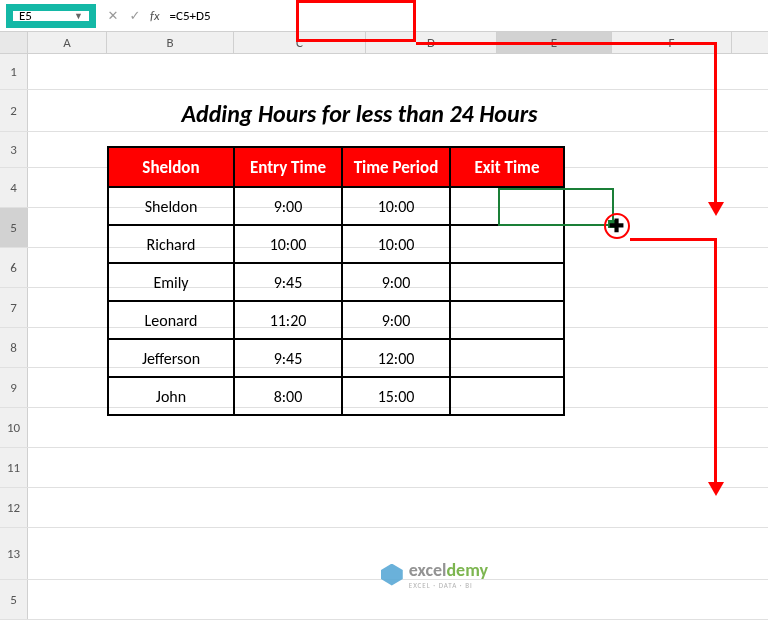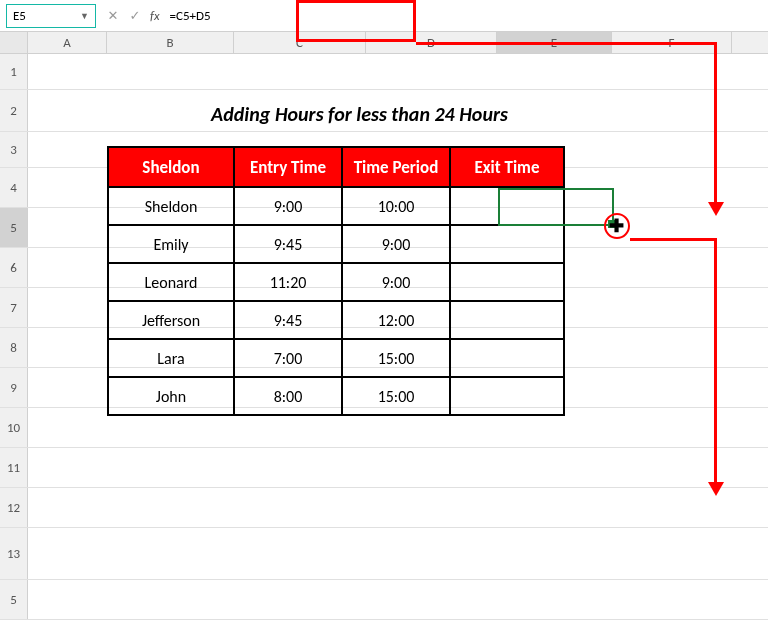--- a/index.html
+++ b/index.html
@@ -1,38 +1,38 @@
 <!DOCTYPE html>
 <html><head>
 <meta charset="utf-8">
 <style>
 * { box-sizing: border-box; margin: 0; padding: 0; }
 body { font-family: Calibri, Arial, sans-serif; background: #fff; width: 768px; height: 622px; overflow: hidden; position: relative; }
 
 .formula-bar { display: flex; align-items: center; height: 32px; border-bottom: 1px solid #d0d0d0; background: #fff; padding: 0 6px; }
-.namebox { width: 90px; height: 24px; border: 1px solid #14b8a6; background: #fff; display: flex; align-items: center; padding: 0 6px; font-size: 13px; margin-right: 6px; }
+.namebox { width: 90px; height: 24px; border: 7px solid #14b8a6; background: #fff; display: flex; align-items: center; padding: 0 6px; font-size: 13px; margin-right: 6px; }
 .namebox-arrow { margin-left: auto; font-size: 9px; color: #666; }
 .fb-btn { width: 22px; height: 22px; display: flex; align-items: center; justify-content: center; color: #999; font-size: 13px; }
 .fx { font-style: italic; color: #555; font-size: 13px; margin: 0 4px; }
 .formula-input { flex: 1; height: 24px; font-size: 13px; padding: 0 6px; display: flex; align-items: center; }
 .formula-highlight { position: absolute; border: 3px solid #ff0000; top: 0px; left: 296px; width: 120px; height: 42px; pointer-events: none; z-index: 50; }
 
 .grid-area { position: relative; }
 .col-headers { display: flex; height: 22px; background: #f0f0f0; border-bottom: 1px solid #d0d0d0; }
 .corner { width: 28px; border-right: 1px solid #d0d0d0; background: #e8e8e8; }
 .col-h { border-right: 1px solid #d0d0d0; text-align: center; font-size: 13px; color: #555; line-height: 22px; }
 .col-h.sel { background: #d2d2d2; }
 
 .rows { position: relative; }
 .row { display: flex; height: 40px; border-bottom: 1px solid #e0e0e0; }
 .row-h { width: 28px; background: #f0f0f0; border-right: 1px solid #d0d0d0; text-align: center; font-size: 13px; color: #555; display: flex; align-items: center; justify-content: center; }
 .row-h.sel { background: #d2d2d2; }
 .cell { border-right: 1px solid transparent; }
 
-.title { font-size: 20px; font-weight: bold; font-style: italic; text-align: center; line-height: 40px; }
+.title { font-size: 24px; font-weight: bold; font-style: italic; text-align: center; line-height: 40px; }
 
 .data-table { position: absolute; top: 114px; left: 107px; border-collapse: collapse; }
 .data-table th { background: #ff0000; color: #fff; font-weight: bold; font-size: 17px; border: 2px solid #000; padding: 8px 10px; height: 40px; }
 .data-table td { border: 2px solid #000; text-align: center; font-size: 16px; height: 38px; padding: 0 8px; }
 .data-table .col-emp { width: 126px; }
 .data-table .col-time { width: 108px; }
 .data-table .col-exit { width: 114px; }
 
 .active-cell { position: absolute; border: 2px solid #1a7f37; background: rgba(255,255,255,0.01); pointer-events: none; z-index: 40; }
 .fill-handle { position: absolute; width: 8px; height: 8px; background: #1a7f37; right: -4px; bottom: -4px; }
@@ -217,44 +217,44 @@
         </tr>
       </thead>
     <tbody id="tbody">
         <tr>
           <td>Sheldon</td>
           <td>9:00</td>
           <td>10:00</td>
           <td></td>
         </tr>
         <tr>
+          <td>Richard</td>
+          <td>10:00</td>
+          <td>10:00</td>
+          <td></td>
+        </tr>
+        <tr>
           <td>Emily</td>
           <td>9:45</td>
           <td>9:00</td>
           <td></td>
         </tr>
         <tr>
           <td>Leonard</td>
           <td>11:20</td>
           <td>9:00</td>
           <td></td>
         </tr>
         <tr>
           <td>Jefferson</td>
           <td>9:45</td>
           <td>12:00</td>
           <td></td>
         </tr>
         <tr>
-          <td>Lara</td>
-          <td>7:00</td>
-          <td>15:00</td>
-          <td></td>
-        </tr>
-        <tr>
           <td>John</td>
           <td>8:00</td>
           <td>15:00</td>
           <td></td>
         </tr>
       </tbody>
   </table>
 
   <div class="active-cell" style="top:156px; left:498px; width:116px; height:38px;">
     <div class="fill-handle"></div>
@@ -264,13 +264,20 @@
   <div class="plus-cursor" style="top:183px; left:609px;">✚</div>
 
   <div class="arrow-line" style="top:10px; left:416px; width:300px; height:3px;"></div>
   <div class="arrow-line" style="top:10px; left:714px; width:3px; height:160px;"></div>
   <div class="arrow-head" style="top:170px; left:708px; border-left:8px solid transparent; border-right:8px solid transparent; border-top:14px solid #ff0000;"></div>
 
   <div class="arrow-line" style="top:206px; left:714px; width:3px; height:244px;"></div>
   <div class="arrow-line" style="top:206px; left:630px; width:86px; height:3px;"></div>
   <div class="arrow-head" style="top:450px; left:708px; border-left:8px solid transparent; border-right:8px solid transparent; border-top:14px solid #ff0000;"></div>
 
+  <div class="watermark">
+    <div class="wm-icon"></div>
+    <div>
+      <div class="wm-text"><span>excel</span><span class="green">demy</span></div>
+      <div class="wm-sub">EXCEL · DATA · BI</div>
+    </div>
+  </div>
 </div>
 
 </body></html>

